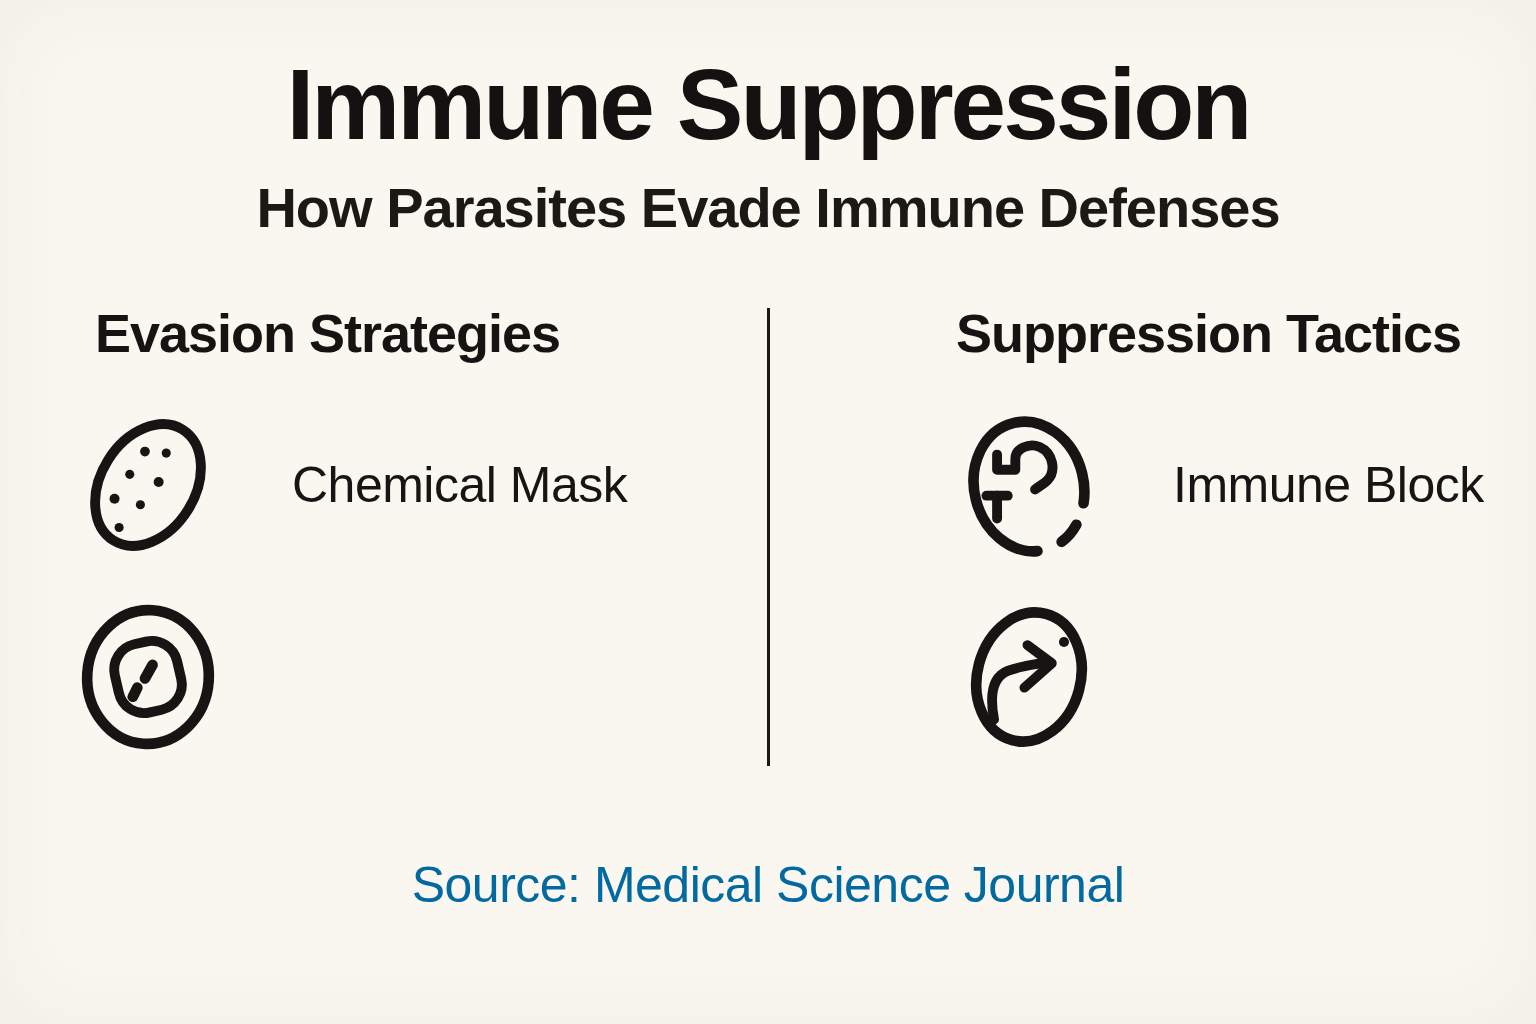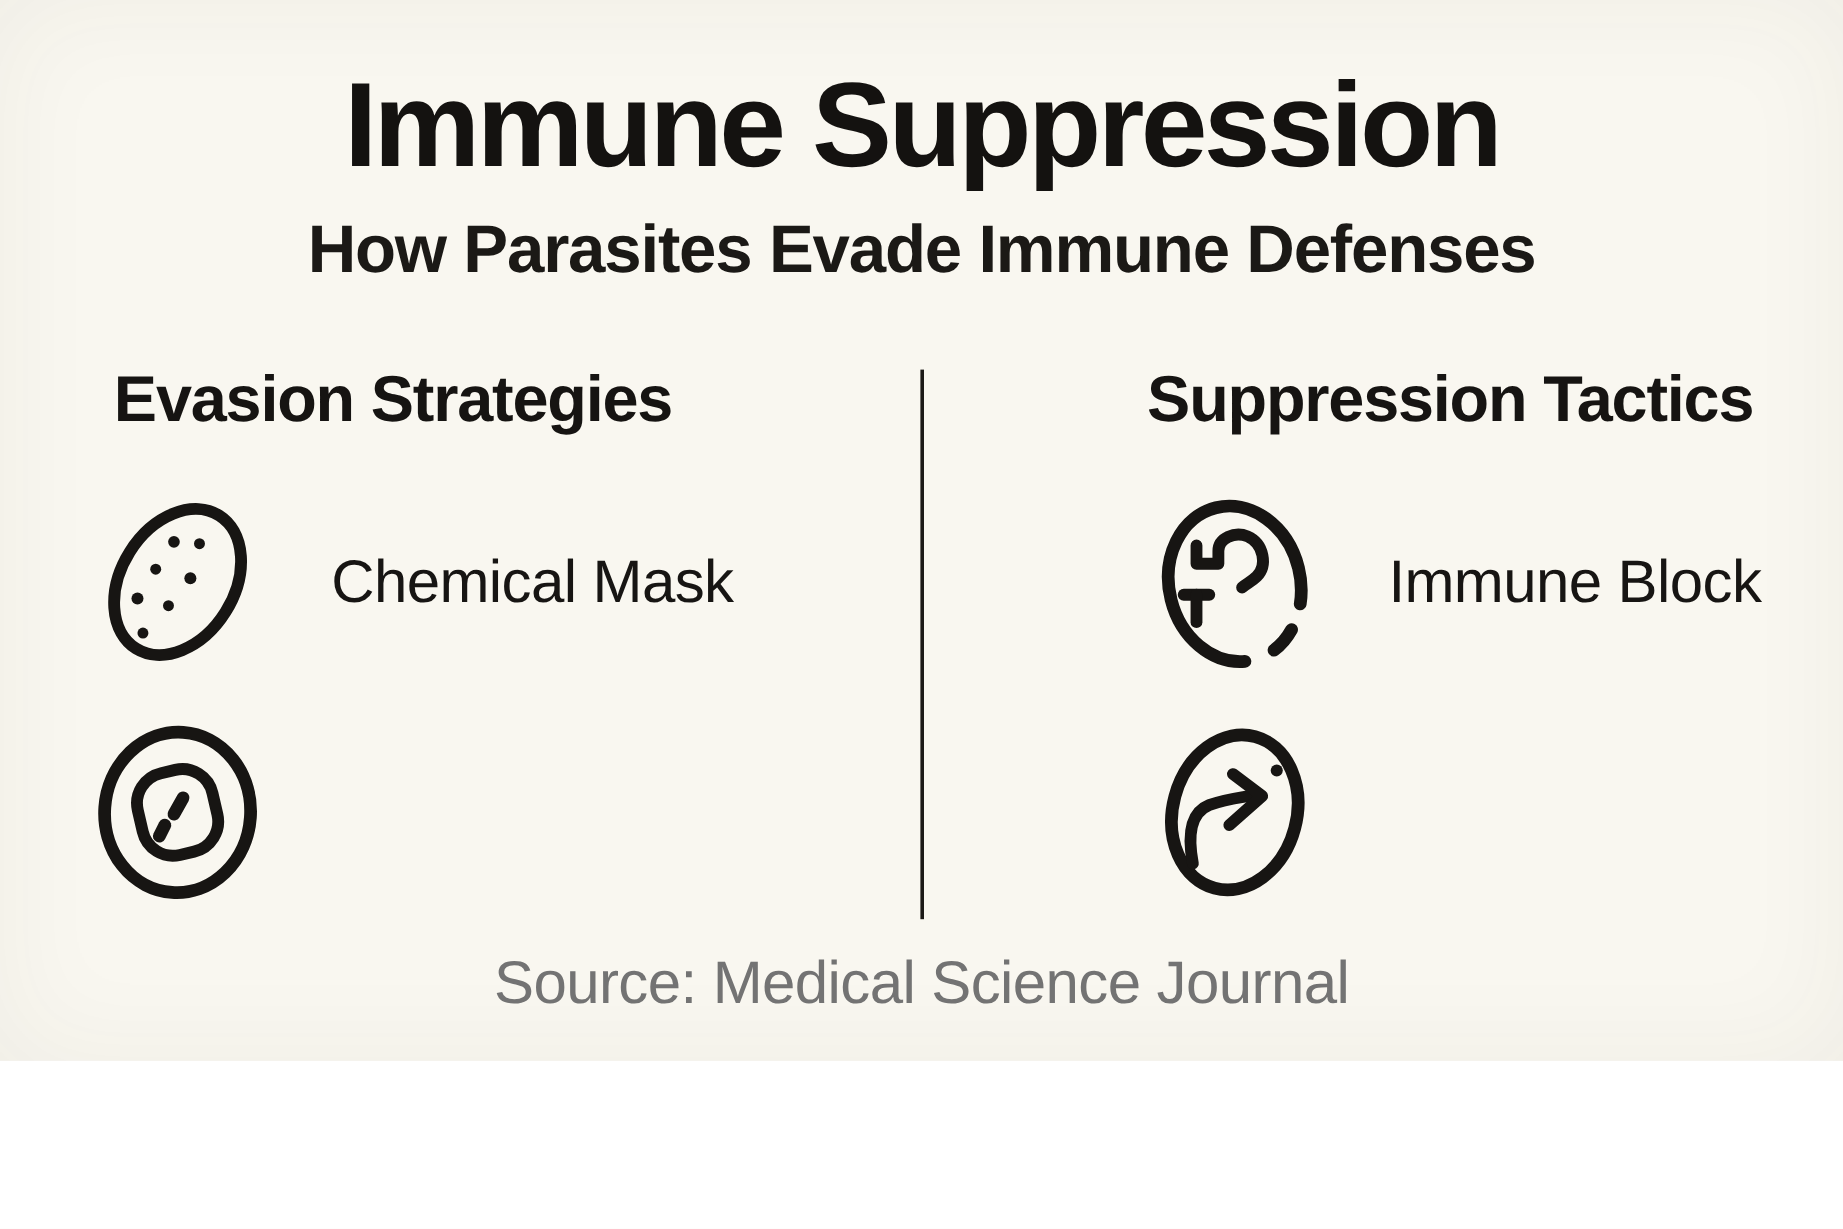--- a/index.html
+++ b/index.html
@@ -1,18 +1,18 @@
 <!DOCTYPE html>
 <html><head>
 <meta charset="utf-8">
 <style>
   * { margin: 0; padding: 0; box-sizing: border-box; }
   html, body { width: 1536px; height: 1024px; overflow: hidden; }
   .page {
-    width: 1536px; height: 884px;
+    width: 1536px; height: 1024px;
     background: #f9f7f0;
     box-shadow: inset 0 0 90px rgba(60,50,30,0.05);
     font-family: "Liberation Sans", sans-serif;
     color: #161412;
     display: flex; flex-direction: column; align-items: center;
   }
   .title {
     margin-top: 52px;
     font-size: 100px; font-weight: 700; letter-spacing: -3px;
     line-height: 1.05; color: #141210;
@@ -32,31 +32,32 @@
     font-size: 54px; font-weight: 700; letter-spacing: -1px;
     text-align: center; color: #161412;
     margin-bottom: 42px;
   }
   .divider {
     width: 3px; height: 458px; background: #1c1a17;
     margin: 6px 40px 0 40px; flex: 0 0 auto;
   }
   .item {
     display: flex; align-items: center;
-    padding-left: 72px; gap: 52px;
+    padding-left: 72px; gap: 68px;
     height: 158px; margin-bottom: 34px;
   }
   .item-icon { width: 152px; height: 156px; flex: 0 0 auto; }
   .item-label {
     font-size: 50px; font-weight: 500; letter-spacing: -0.5px;
     color: #171513; white-space: nowrap;
   }
   .source {
+    margin-top: 66px;
     font-size: 50px; font-weight: 500; letter-spacing: -0.5px;
-    color: #737373;
+    color: #0369a1;
   }
   .ink-stroke { fill: none; stroke: #171513; stroke-linecap: round; stroke-linejoin: round; }
   .ink-fill { fill: #171513; stroke: none; }
 </style>
 </head>
 <body>
 
 <div class="page">
 
   <h1 class="title">Immune Suppression</h1>

